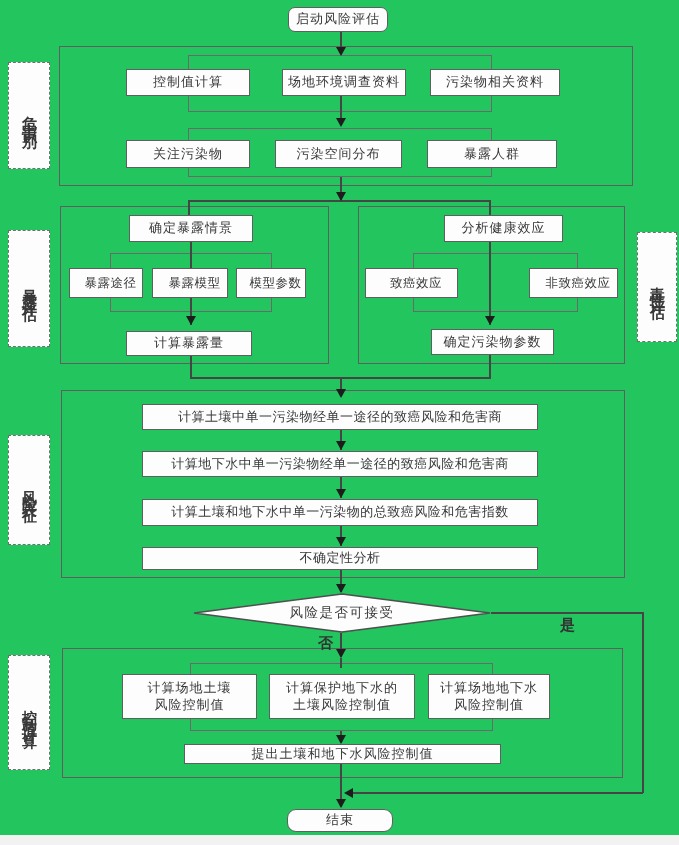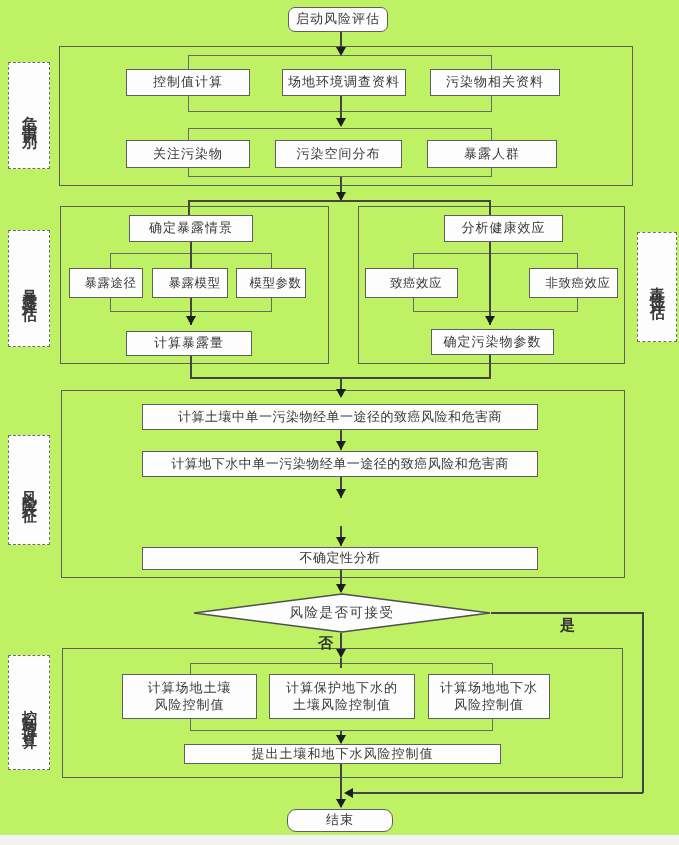--- a/index.html
+++ b/index.html
@@ -1,17 +1,17 @@
 <!DOCTYPE html>
 <html><head>
 <meta charset="utf-8">
 <style>
   html,body{margin:0;padding:0;background:#fdfdfd;}
   .canvas{
-    position:relative;width:679px;height:845px;background:#bef264;overflow:hidden;
+    position:relative;width:679px;height:845px;background:#22c55e;overflow:hidden;
     font-family:"DejaVu Serif","Liberation Serif",serif;color:#383838;
   }
   
   .box{
     position:absolute;box-sizing:border-box;border:1.4px solid #5f5f5f;background:#fdfdfd;
     display:flex;align-items:center;justify-content:center;text-align:center;
     font-size:13px;line-height:1.25;letter-spacing:1px;white-space:pre-line;z-index:30;
   }
   .rounded{border-radius:7px;border-width:1.6px;}
   .container{
@@ -98,20 +98,21 @@
   <div class="ah-down" style="left:336px;top:389px;"></div>
 
   <div class="side-label" style="left:8px;top:435px;width:42px;height:110px;">风险表征</div>
   <div class="container" style="left:61px;top:390px;width:564px;height:188px;"></div>
   <div class="box long" style="left:142px;top:404px;width:396px;height:26px;">计算土壤中单一污染物经单一途径的致癌风险和危害商</div>
   <div class="vl" style="left:340px;top:430px;height:20px;"></div>
   <div class="ah-down" style="left:336px;top:441px;"></div>
   <div class="box long" style="left:142px;top:451px;width:396px;height:26px;">计算地下水中单一污染物经单一途径的致癌风险和危害商</div>
   <div class="vl" style="left:340px;top:477px;height:21px;"></div>
   <div class="ah-down" style="left:336px;top:489px;"></div>
+  <div class="box long" style="left:142px;top:499px;width:396px;height:27px;">计算土壤和地下水中单一污染物的总致癌风险和危害指数</div>
   <div class="vl" style="left:340px;top:526px;height:20px;"></div>
   <div class="ah-down" style="left:336px;top:537px;"></div>
   <div class="box long" style="left:142px;top:547px;width:396px;height:23px;">不确定性分析</div>
   <div class="vl" style="left:340px;top:570px;height:22px;"></div>
   <div class="ah-down" style="left:336px;top:584px;"></div>
 
   <div class="diamond-wrap" style="left:192px;top:593px;width:300px;height:40px;text-align:right;">
     <svg width="300" height="40" viewBox="0 0 300 40">
       <polygon points="150,1 298,20 150,39 2,20" fill="#fdfdfd" stroke="#4f4f4f" stroke-width="1.5"></polygon>
     </svg>

